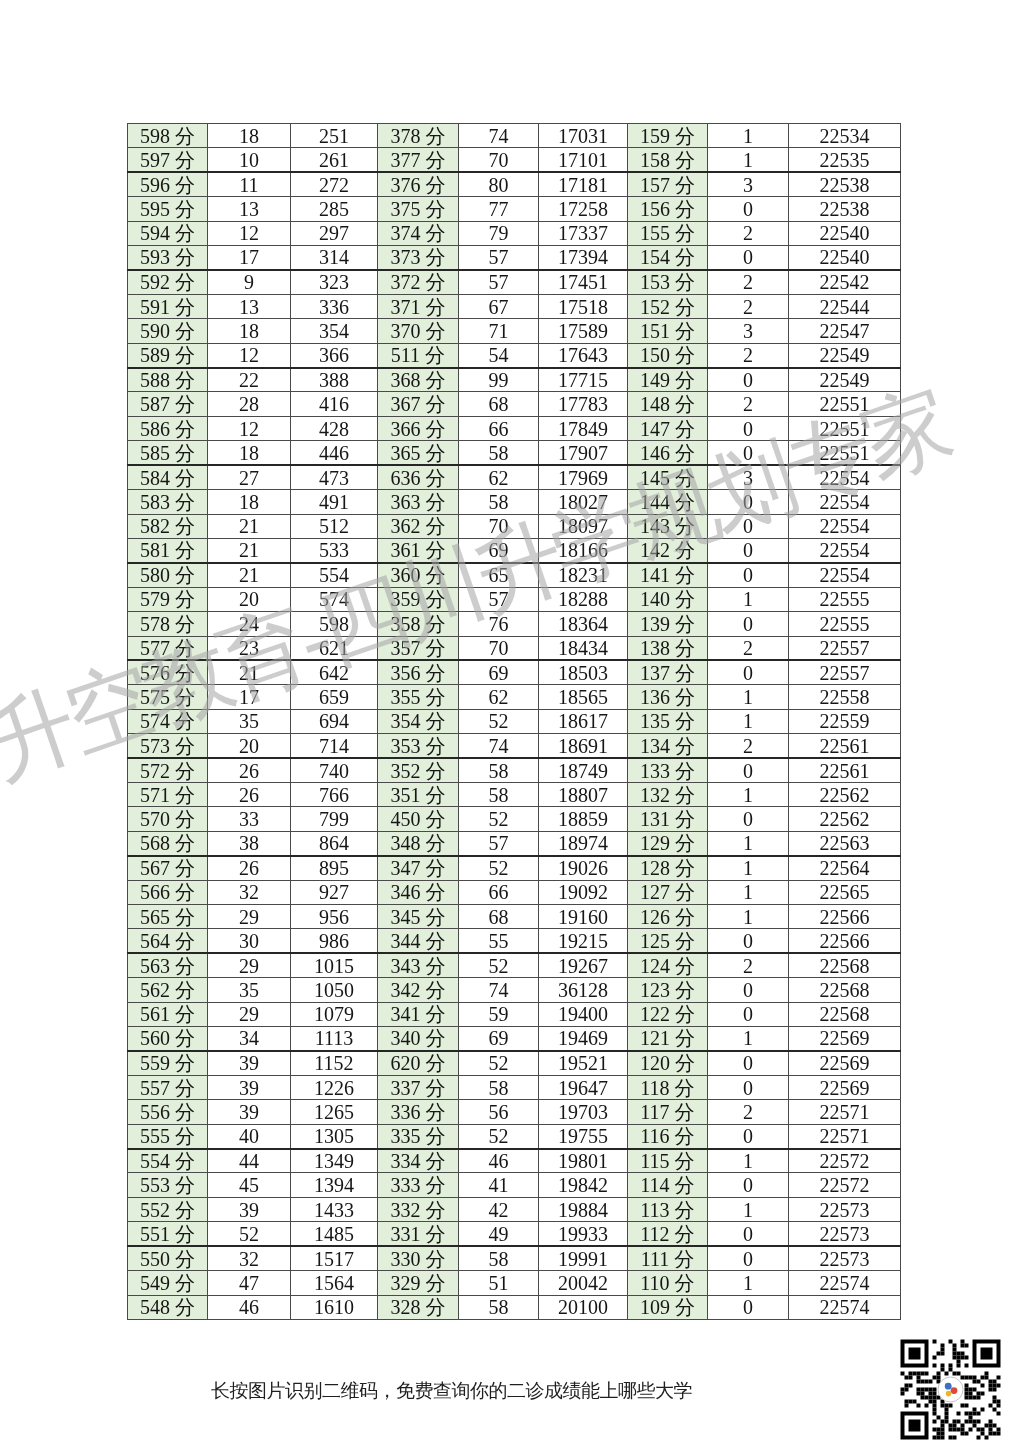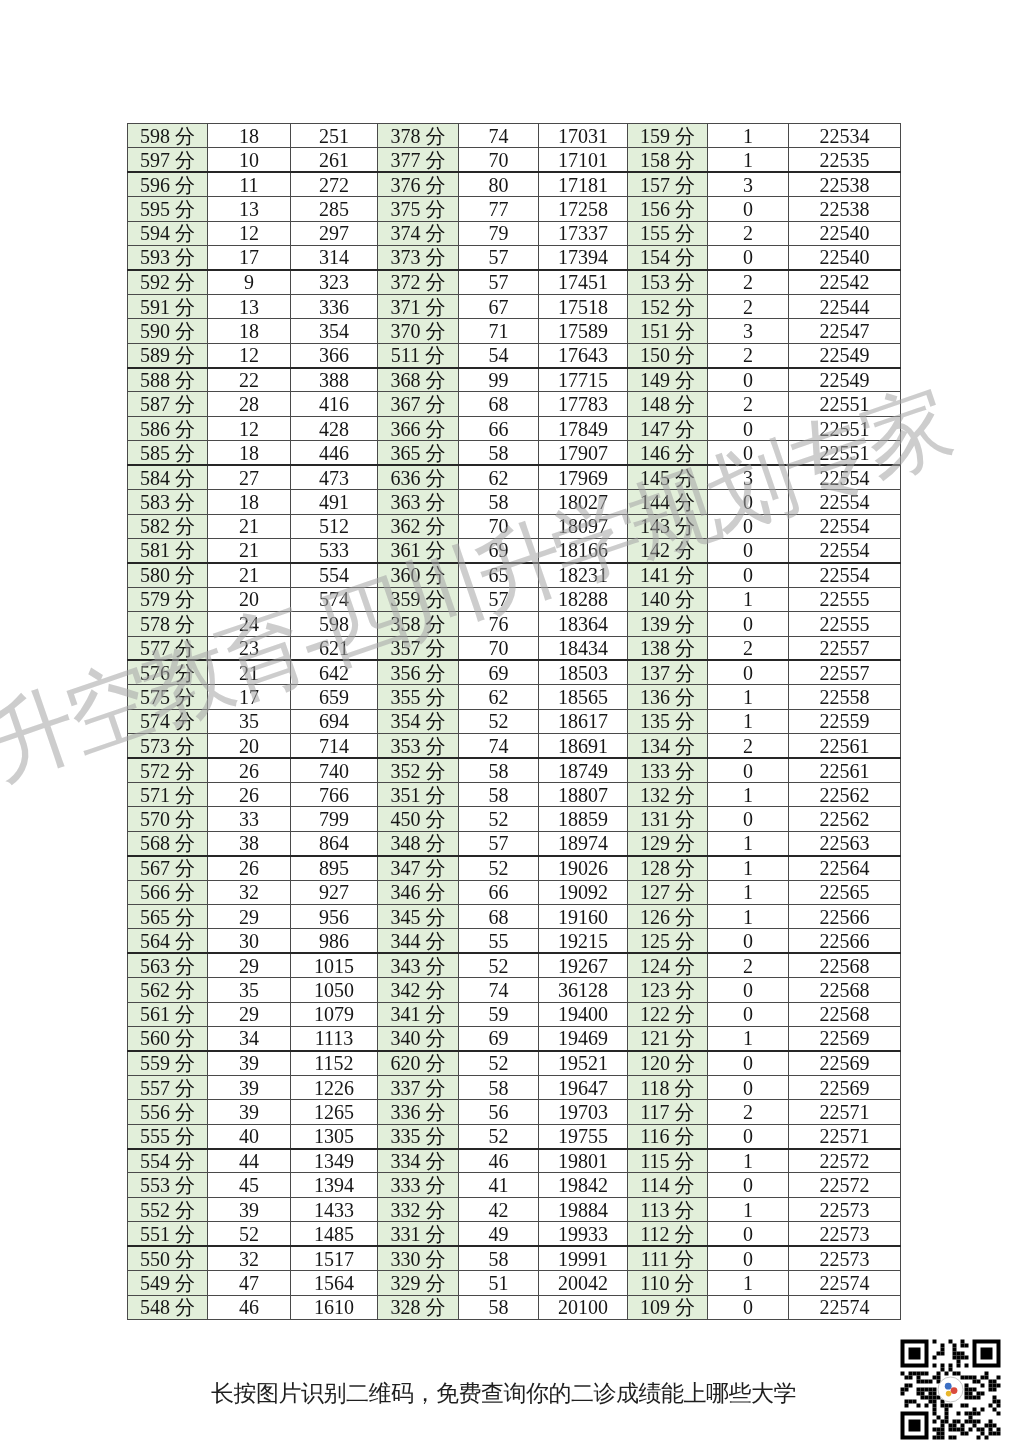--- a/index.html
+++ b/index.html
@@ -25,21 +25,21 @@
   td.green{background:var(--green,#e2efda);}
   .watermark{
     position:absolute;left:8px;top:694px;width:1300px;
     font-size:88px;letter-spacing:-6px;line-height:1.2;
     color:#a6a6a6;opacity:.55;white-space:nowrap;
     transform:rotate(-19deg);transform-origin:0 100%;
     z-index:5;pointer-events:none;
   }
   .footer-caption{
     position:absolute;left:211px;top:1378px;z-index:2;
-    font-size:23px;letter-spacing:-0.5px;color:#1f1f1f;white-space:nowrap;
+    font-size:19px;letter-spacing:-0.5px;color:#1f1f1f;white-space:nowrap;
   }
   .qr{
     position:absolute;left:897px;top:1336px;width:108px;height:108px;z-index:3;
     background:#fff;
   }
   .qr svg{display:block;}
 </style>
 </head>
 <body>
 

